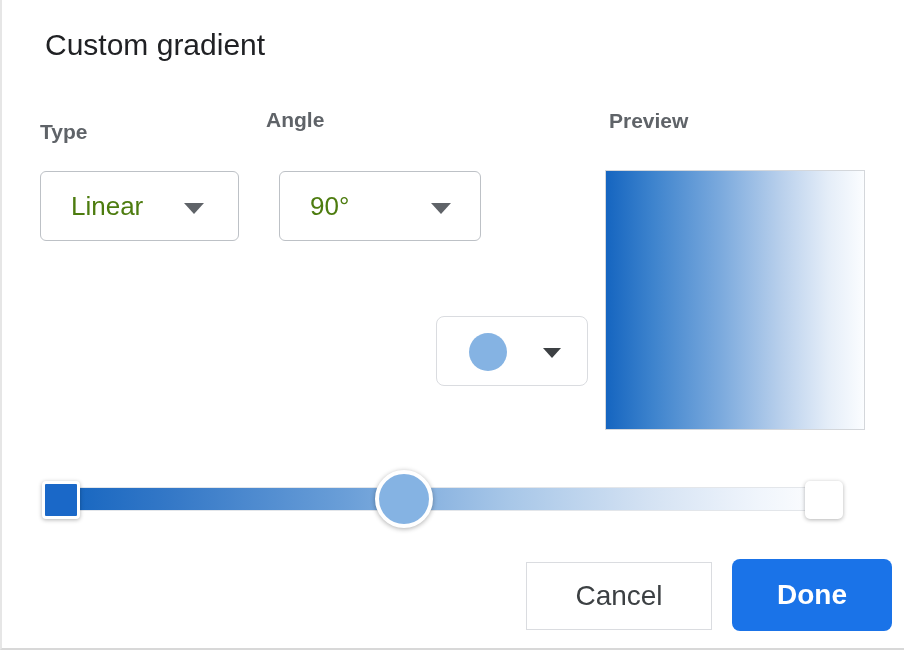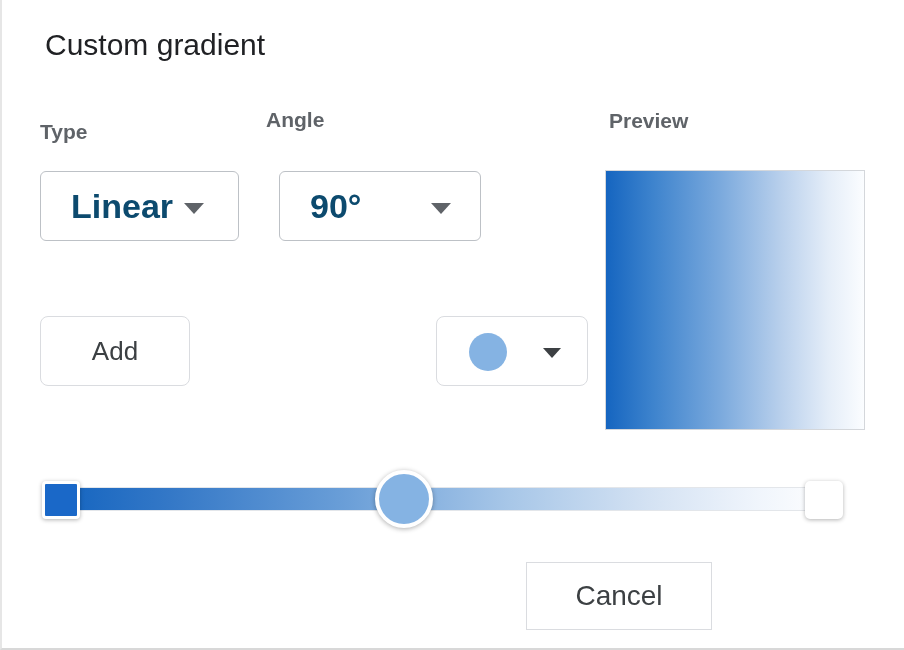--- a/index.html
+++ b/index.html
@@ -58,23 +58,23 @@
     background: #ffffff;
     border: 1px solid #bdc1c6;
     border-radius: 6px;
     display: flex;
     align-items: center;
   }
   #select-type  { left: 38px;  top: 171px; width: 199px; height: 70px; }
   #select-angle { left: 277px; top: 171px; width: 202px; height: 70px; }
 
   .select-value {
-    font-size: 34px;
-    color: #0c4a6e;
-    font-weight: 700;
+    font-size: 26px;
+    color: #4d7c0f;
+    font-weight: 400;
     white-space: nowrap;
   }
   #select-type .select-value  { margin-left: 30px; }
   #select-angle .select-value { margin-left: 30px; }
 
   .caret {
     width: 0;
     height: 0;
     border-left: 10px solid transparent;
     border-right: 10px solid transparent;
@@ -250,28 +250,28 @@
   <div class="select-box" id="select-angle">
     <span class="select-value">90°</span>
     <span class="caret"></span>
   </div>
 
   <div class="section-label" id="label-preview">Preview</div>
   <div id="preview-box" style="border-color: rgb(212, 215, 219);">
     <div id="preview-fill" style="background: linear-gradient(90deg, rgb(21, 101, 192) 0%, rgb(61, 131, 205) 18%, rgb(122, 169, 221) 44%, rgb(185, 208, 236) 68%, rgb(228, 237, 248) 86%, rgb(251, 253, 255) 100%);"></div>
   </div>
 
-  <div class="step-btn" id="btn-add">Add</div>
   <div id="color-picker">
     <span id="color-swatch" style="background: rgb(133, 179, 227);"></span>
     <span class="caret"></span>
   </div>
 
   <div id="slider">
     <div id="slider-track" style="background: linear-gradient(90deg, rgb(21, 101, 192) 0%, rgb(52, 120, 199) 14%, rgb(107, 159, 216) 37%, rgb(168, 199, 232) 58%, rgb(212, 226, 243) 76%, rgb(240, 245, 252) 90%, rgb(255, 255, 255) 100%);"></div>
     <div class="stop-handle" id="stop-0" style="background: rgb(26, 104, 200);"></div>
     <div class="stop-handle" id="stop-1" style="background: rgb(133, 179, 227);"></div>
     <div class="stop-handle" id="stop-2" style="background: rgb(255, 255, 255);"></div>
   </div>
 
   <div id="btn-cancel">Cancel</div>
+  <div id="btn-done" style="background: rgb(26, 115, 232);">Done</div>
 
 </div>
 
 </body></html>

